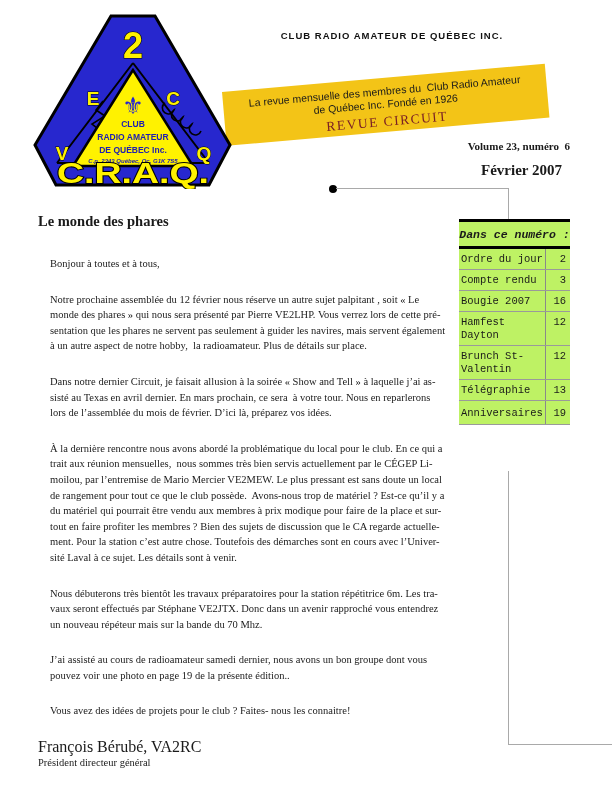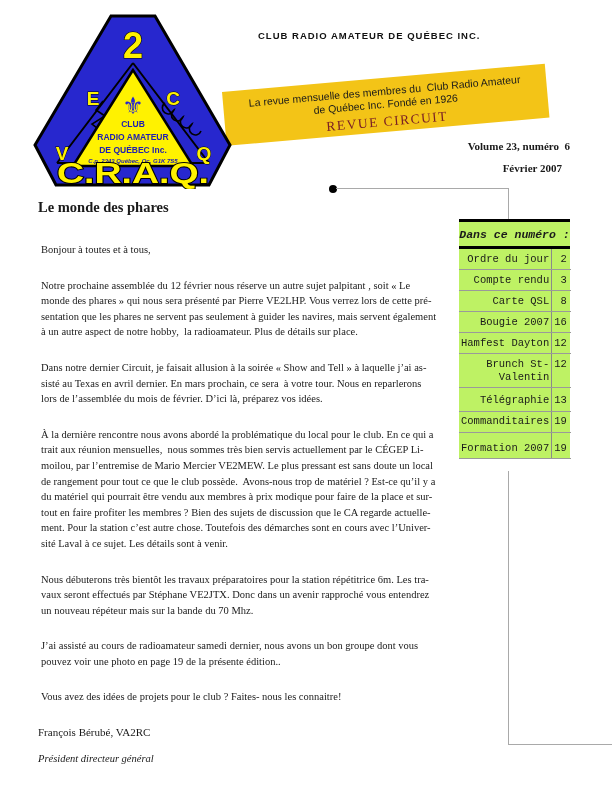--- a/index.html
+++ b/index.html
@@ -1,60 +1,60 @@
 <!DOCTYPE html>
 <html><head>
 <meta charset="utf-8">
 <style>
   html,body{margin:0;padding:0;background:#888;}
   .page{position:relative;width:612px;height:792px;background:#fff;margin:0 auto;overflow:hidden;
         font-family:"Liberation Serif",serif;color:#1a1a1a;}
 
   
-  .org-name{position:absolute;left:258px;top:30px;width:268px;text-align:left;
+  .org-name{position:absolute;left:258px;top:30px;width:268px;text-align:center;
             font-family:"Liberation Sans",sans-serif;font-weight:bold;font-size:9.5px;
             letter-spacing:1px;color:#111;white-space:pre;}
   .banner{position:absolute;left:222px;top:92px;width:324px;height:54px;background:#F3C417;
           transform:rotate(-5deg);transform-origin:0 0;z-index:1;text-align:center;}
   .banner-line{font-family:"Liberation Sans",sans-serif;font-size:10.5px;color:#1a1a1a;
                line-height:13px;white-space:pre;}
   .banner-line:first-child{margin-top:7px;}
   .banner-title{margin-top:3px;font-family:"Liberation Serif",serif;font-size:13.5px;
                 color:#7B2025;letter-spacing:1.5px;}
   .volume{position:absolute;right:42px;top:140px;font-weight:bold;font-size:11px;white-space:pre;}
-  .issue-date{position:absolute;right:50px;top:162px;font-weight:bold;font-size:11px;}
+  .issue-date{position:absolute;right:50px;top:162px;font-weight:bold;font-size:15px;}
 
   
   .logo{position:absolute;left:33px;top:13px;z-index:2;}
 
   
   .dot{position:absolute;left:329px;top:185px;width:8px;height:8px;border-radius:50%;background:#000;}
   .hline1{position:absolute;left:336px;top:188px;width:172px;height:1px;background:#a9a9a9;}
   .vline1{position:absolute;left:508px;top:188px;width:1px;height:32px;background:#a9a9a9;}
   .vline2{position:absolute;left:508px;top:471px;width:1px;height:273px;background:#a9a9a9;}
   .hline2{position:absolute;left:508px;top:744px;width:104px;height:1px;background:#a9a9a9;}
 
   
   .toc{position:absolute;left:459px;top:219px;width:111px;border-top:3px solid #000;
        font-family:Liberation Mono, monospace;background:#bef264;}
   .toc-title{font-weight:bold;font-style:italic;font-size:11.5px;text-align:center;
              padding:6px 0 5px 0;border-bottom:3px solid #000;}
   .toc table{border-collapse:collapse;width:100%;font-size:10.5px;}
   .toc td{border-bottom:1px solid #9a9a9a;padding:3.5px 2px;vertical-align:top;}
-  .toc td.toc-label{width:82px;border-right:1px solid #8a8a8a;line-height:13px;text-align:right;}
+  .toc td.toc-label{width:82px;border-right:1px solid #8a8a8a;line-height:13px;}
   .toc td.toc-page{text-align:right;padding-right:4px;}
   .toc tr:nth-child(9) td{padding-top:9px;}
   .toc tr:nth-child(7) td{padding-top:6px;}
 
   
   .article{position:absolute;left:38px;top:197px;width:430px;}
-  .article h1{font-size:14.5px;margin:2px 0 26px 0;font-weight:bold;}
-  .body-para{margin:0 0 20px 3px;font-size:10.5px;line-height:15.6px;white-space:pre-wrap;}
-  .sig-name{margin-top:2px;font-size:11px;line-height:15.6px;}
-  .sig-role{margin-top:10px;font-size:10.5px;line-height:15.6px;font-style:italic;}
+  .article h1{font-size:14.5px;margin:16px 0 26px 0;font-weight:bold;}
+  .body-para{margin:0 0 20px 12px;font-size:10.5px;line-height:15.6px;white-space:pre-wrap;}
+  .sig-name{margin-top:2px;font-size:16px;line-height:15.6px;}
+  .sig-role{margin-top:0;font-size:10.5px;line-height:15.6px;}
 
   .logo text{font-family:"Liberation Sans",sans-serif;}
 </style>
 </head>
 <body>
 
 <div class="page">
 
   <div class="banner">
     <div class="banner-line">La revue mensuelle des membres du  Club Radio Amateur</div>
@@ -97,45 +97,37 @@
       <tbody>
           <tr>
             <td class="toc-label">Ordre du jour</td>
             <td class="toc-page">2</td>
           </tr>
           <tr>
             <td class="toc-label">Compte rendu</td>
             <td class="toc-page">3</td>
           </tr>
           <tr>
-            <td class="toc-label">Carte QSL</td>
-            <td class="toc-page">8</td>
-          </tr>
-          <tr>
             <td class="toc-label">Bougie 2007</td>
             <td class="toc-page">16</td>
           </tr>
           <tr>
             <td class="toc-label">Hamfest Dayton</td>
             <td class="toc-page">12</td>
           </tr>
           <tr>
             <td class="toc-label">Brunch St-Valentin</td>
             <td class="toc-page">12</td>
           </tr>
           <tr>
             <td class="toc-label">Télégraphie</td>
             <td class="toc-page">13</td>
           </tr>
           <tr>
-            <td class="toc-label">Commanditaires</td>
-            <td class="toc-page">19</td>
-          </tr>
-          <tr>
-            <td class="toc-label">Formation 2007</td>
+            <td class="toc-label">Anniversaires</td>
             <td class="toc-page">19</td>
           </tr>
         </tbody>
     </table>
   </aside>
 
   <main class="article">
     <h1>Le monde des phares</h1>
     <div>
         <p class="body-para">Bonjour à toutes et à tous,</p>

